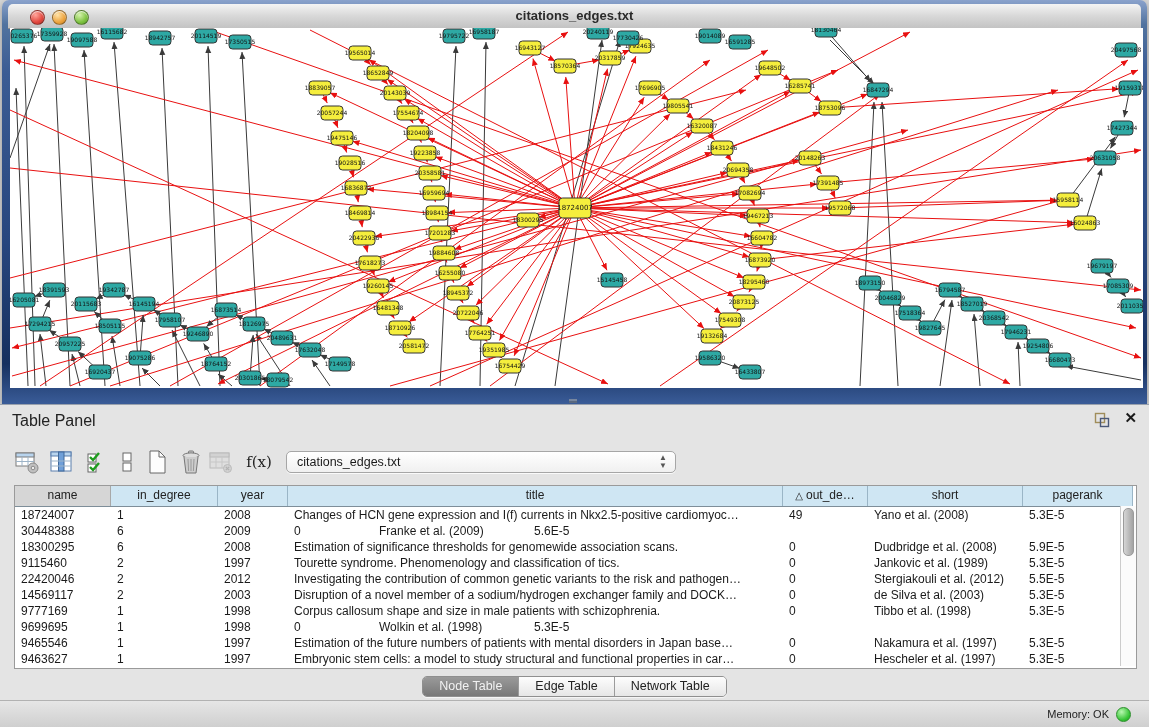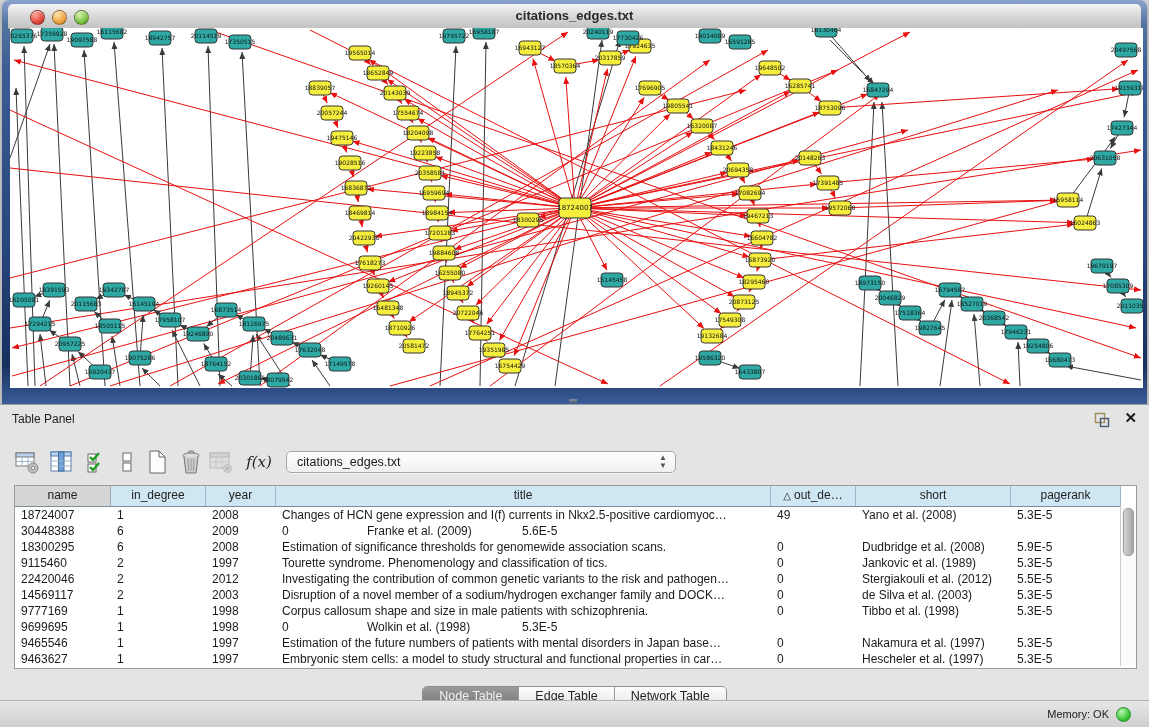--- a/index.html
+++ b/index.html
@@ -27,58 +27,58 @@
   .canvas svg{display:block;}
 
   
   .grip{position:absolute;left:566px;top:399px;width:14px;height:6px;opacity:.65;}
   .grip:before{content:"";position:absolute;left:3px;top:2px;width:8px;height:2px;
     background:#6b7075;box-shadow:0 -2px 0 #9aa0a6;}
 
   
   .panel{position:absolute;left:0;top:404px;width:1149px;height:296px;background:#e4e4e4;
     border-top:1px solid #99a1ad;}
-  .panel-title{position:absolute;left:12px;top:7px;font-size:12px;color:#222;}
+  .panel-title{position:absolute;left:12px;top:7px;font-size:16px;color:#222;}
   .float-btn{position:absolute;right:38px;top:6px;width:18px;height:18px;cursor:pointer;}
   .close-btn{position:absolute;right:12px;top:4px;font-size:15px;font-weight:bold;color:#1a1a1a;cursor:pointer;}
 
   
   .ti{position:absolute;top:44px;width:26px;height:26px;}
-  .fx{font-size:15px;font-style:italic;color:#222;line-height:26px;text-align:center;
+  .fx{font-size:15px;color:#222;line-height:26px;text-align:center;
       font-family:"DejaVu Serif",serif;}
   .combo{position:absolute;left:286px;top:46px;width:390px;height:22px;box-sizing:border-box;
     border:1px solid #a6a6a6;border-radius:5px;background:linear-gradient(#ffffff,#f0f0f0);
     font-size:12.5px;line-height:20px;color:#1a1a1a;padding-left:10px;
     box-shadow:0 1px 0 rgba(255,255,255,.8);}
   .combo .stepper{position:absolute;right:7px;top:2px;width:10px;height:18px;font-size:8px;
     color:#555;line-height:8px;text-align:center;}
 
   
   .tablebox{position:absolute;left:14px;top:80px;width:1121px;height:182px;background:#fff;
     border:1px solid #9a9a9a;box-sizing:content-box;}
   .thead{display:flex;height:20px;border-bottom:1px solid #7e8e99;}
   .th{box-sizing:border-box;border-right:1px solid #9ab5c6;background:#cfe6f3;
     font-size:12px;line-height:19px;text-align:center;color:#222;
     white-space:nowrap;overflow:hidden;}
   .th.c-name{background:#d6d6d6;border-right:1px solid #a8a8a8;}
   .sortg{font-size:10px;margin-right:3px;}
   .tbody{position:relative;}
   .tr{display:flex;height:16px;font-size:12px;line-height:16px;color:#1a1a1a;}
   .td{box-sizing:border-box;padding-left:6px;white-space:nowrap;overflow:hidden;}
-  .c-name{width:96px;} .c-in_degree{width:95px;} .c-year{width:70px;} .c-title{width:495px;}
+  .c-name{width:96px;} .c-in_degree{width:107px;} .c-year{width:70px;} .c-title{width:495px;}
   .c-out_degree{width:85px;} .c-short{width:155px;} .c-pagerank{width:110px;}
   .vscroll{position:absolute;top:20px;right:0;width:15px;height:160px;
     border-left:1px solid #cccccc;background:#fbfbfb;}
   .vthumb{position:absolute;top:2px;left:2px;width:9px;height:46px;border-radius:5px;
     background:linear-gradient(90deg,#d6d6d6,#a3a3a3);border:1px solid #9b9b9b;}
 
   
   .tabs{position:absolute;left:0;right:0;top:271px;height:20px;display:flex;justify-content:center;}
   .seggroup{display:flex;border:1px solid #8f8f8f;border-radius:5px;overflow:hidden;height:19px;
-    box-shadow:0 1px 1px rgba(255,255,255,.7);margin-top:10px;}
+    box-shadow:0 1px 1px rgba(255,255,255,.7);}
   .seg{padding:0 16px;font-size:12.5px;line-height:19px;color:#222;cursor:pointer;
     background:linear-gradient(#fdfdfd,#e6e6e6);border-right:1px solid #9b9b9b;}
   .seg:last-child{border-right:none;}
   .seg.active{background:linear-gradient(#9a9a9a,#787878);color:#f2f2f2;}
 
   
   .statusbar{position:absolute;left:0;top:700px;width:1149px;height:27px;
     background:linear-gradient(#e6e6e6,#cfcfcf);border-top:1px solid #b2b2b2;box-sizing:border-box;}
   .mem{position:absolute;right:40px;top:6px;font-size:11px;color:#222;line-height:14px;}
   .memdot{position:absolute;right:18px;top:6px;width:13px;height:13px;border-radius:50%;

